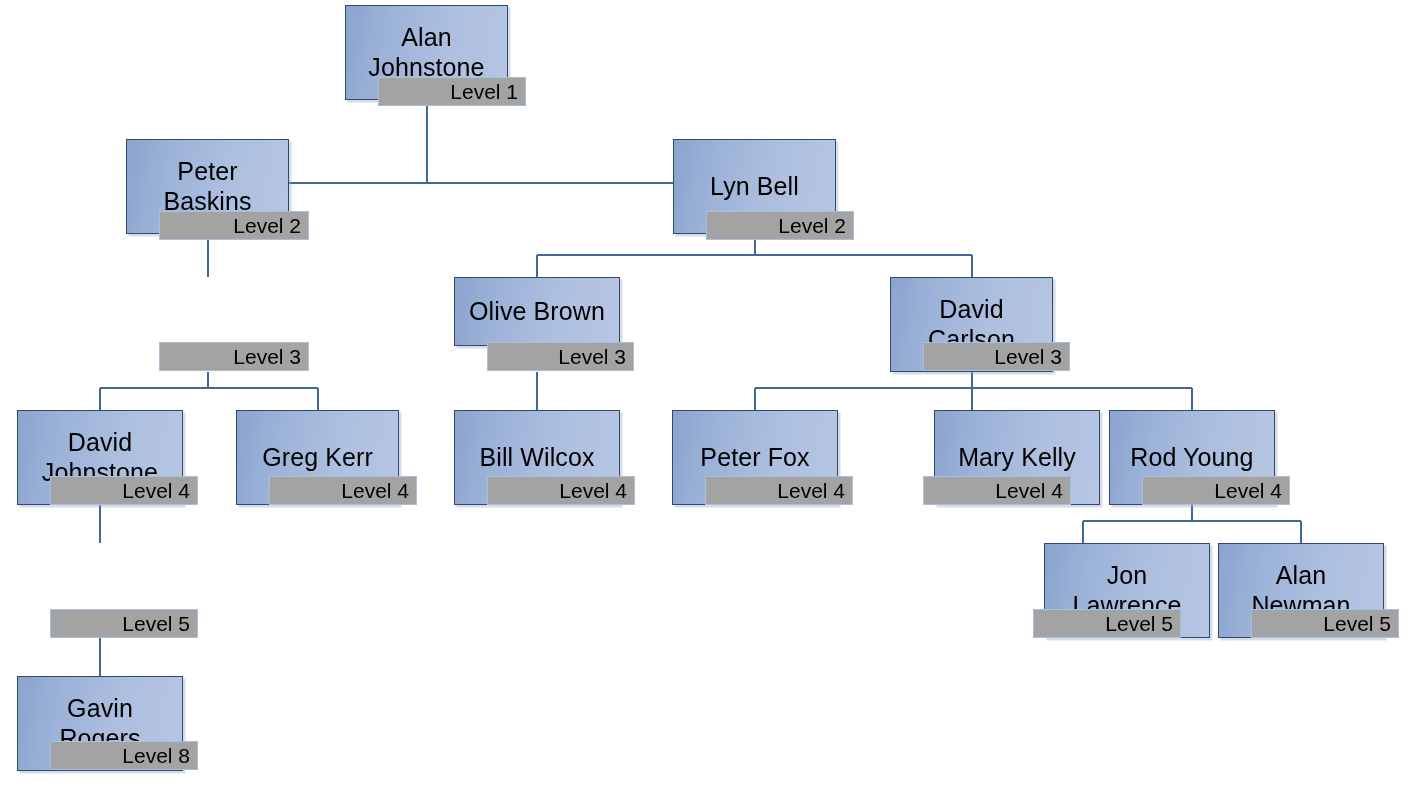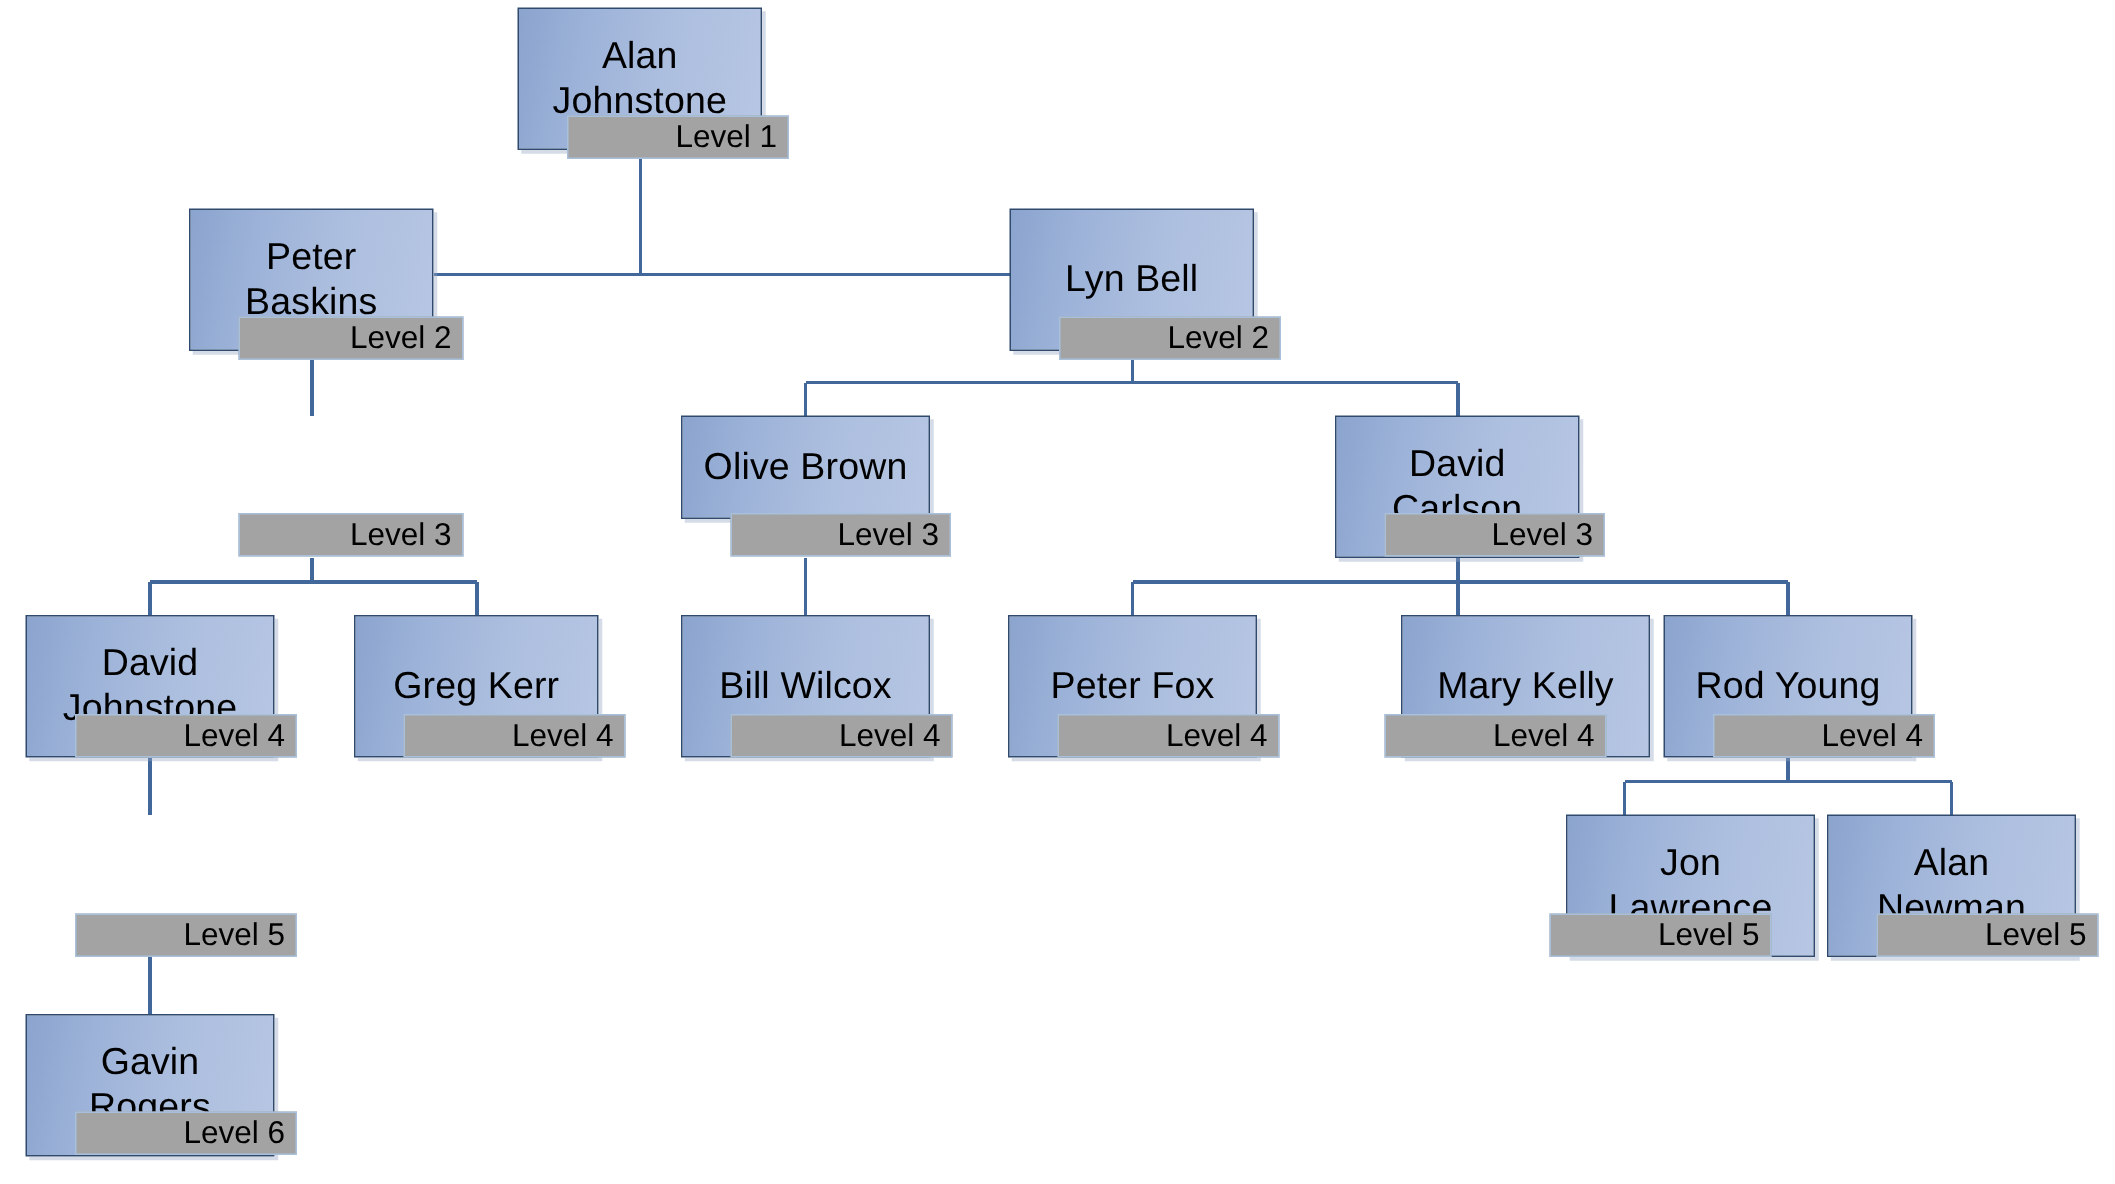--- a/index.html
+++ b/index.html
@@ -171,15 +171,15 @@
 
   <div class="node" style="left: 1218px; top: 543px; width: 166px; height: 95px;">
     <span class="nm">Alan
 Newman</span>
   </div>
   <div class="lvl" style="left: 1251px; top: 609px; width: 148px;">Level 5</div>
 
   <div class="node" style="left: 17px; top: 676px; width: 166px; height: 95px;">
     <span class="nm">Gavin Rogers</span>
   </div>
-  <div class="lvl" style="left: 50px; top: 741px; width: 148px;">Level 6</div>
+  <div class="lvl" style="left: 50px; top: 741px; width: 148px;">Level 8</div>
 
 </div>
 
 </body></html>

